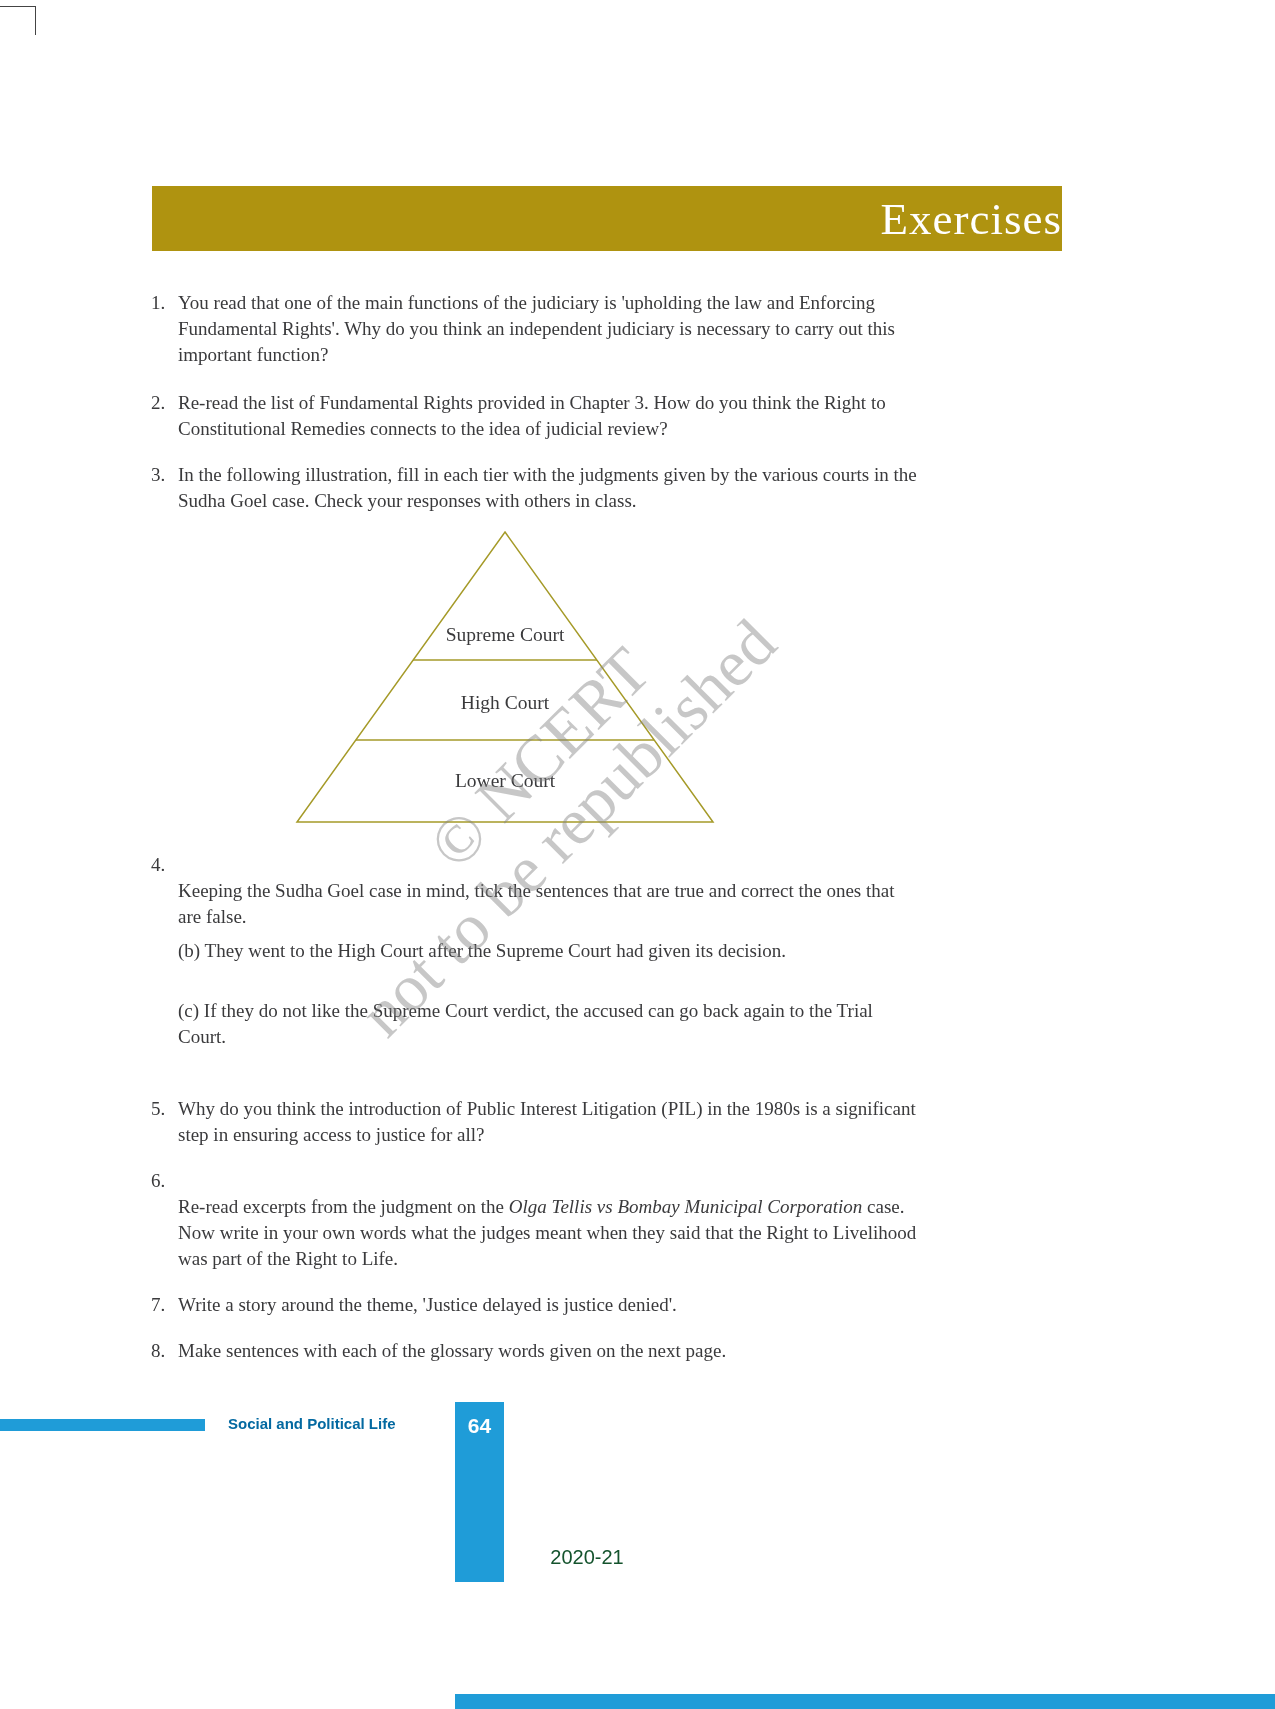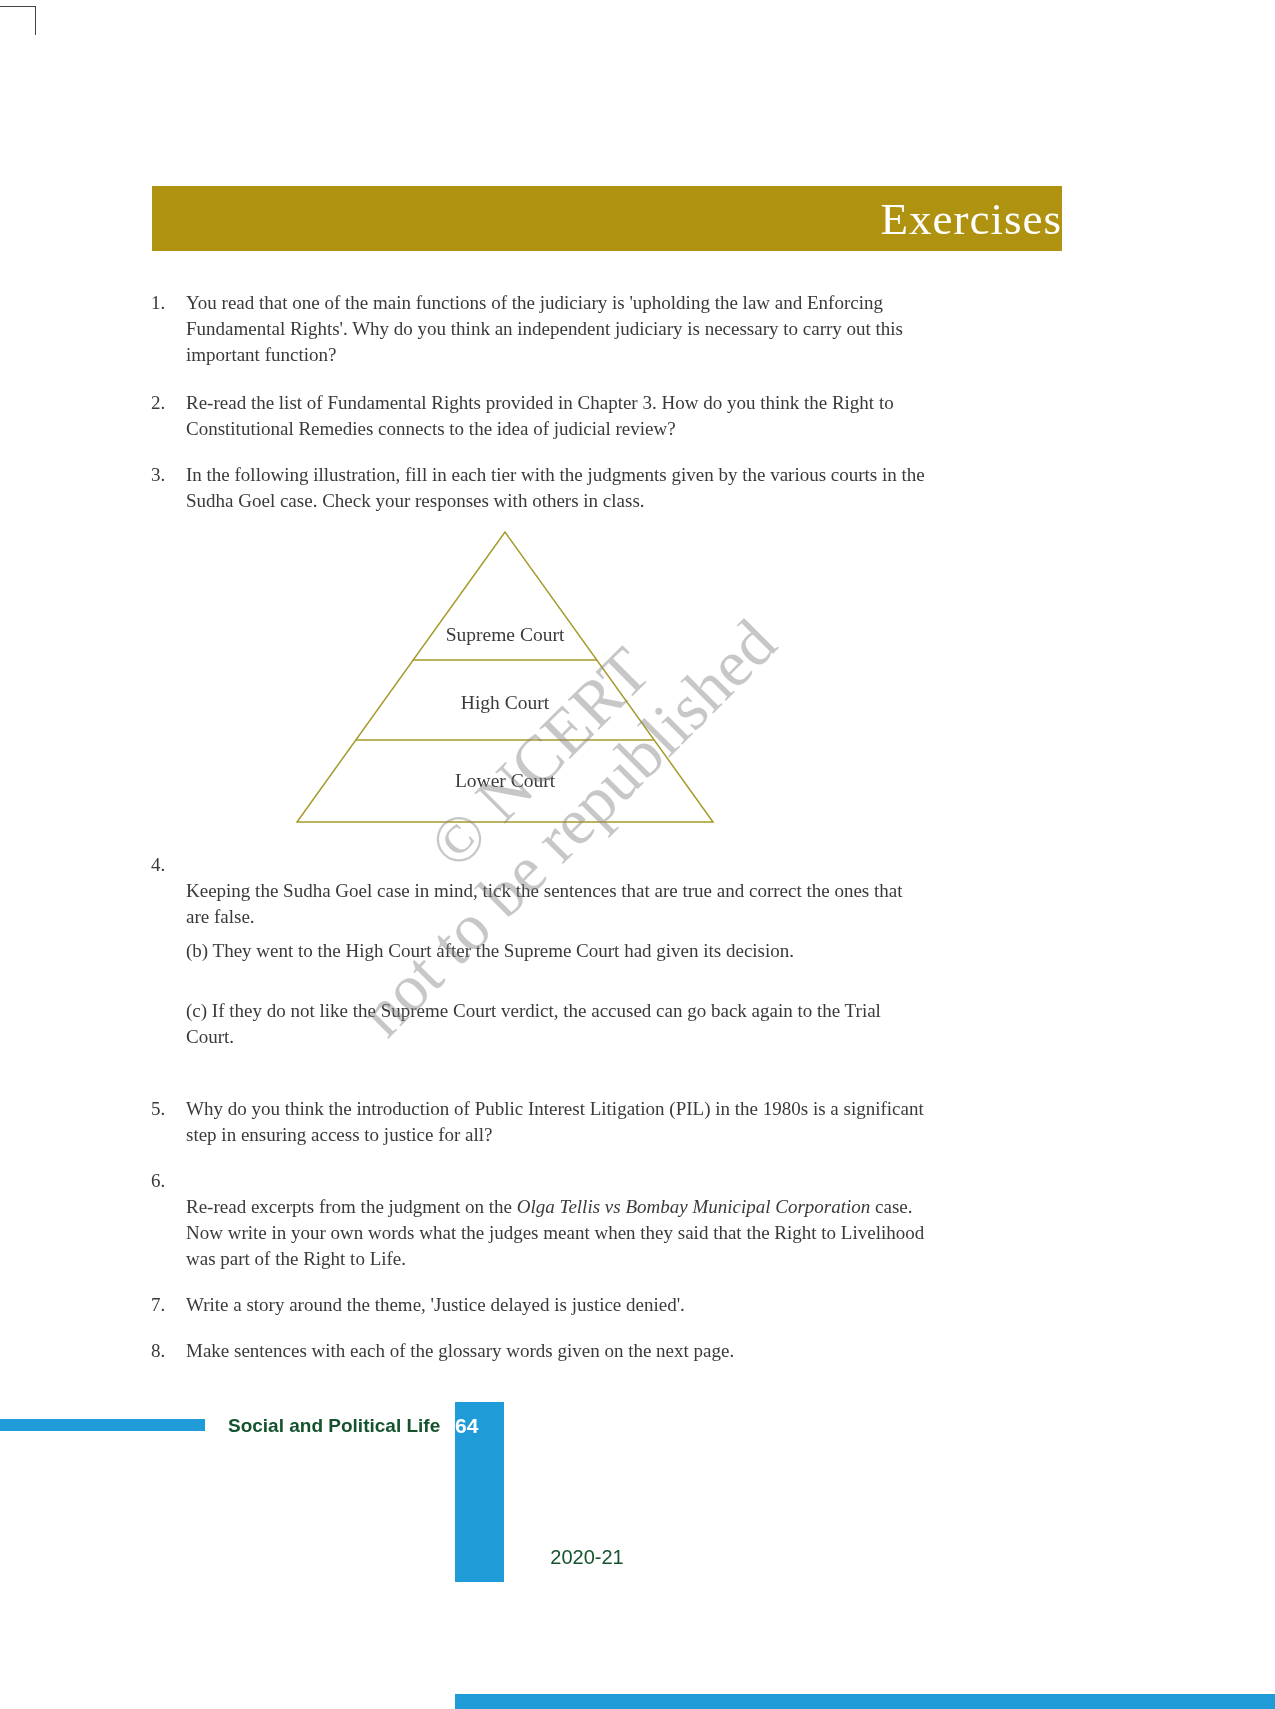--- a/index.html
+++ b/index.html
@@ -48,21 +48,21 @@
     width: 908px;
     z-index: 1;
   }
   .ex {
     display: flex;
     font-size: 19px;
     line-height: 26px;
     margin-bottom: 20px;
   }
   .ex .num { flex: 0 0 27px; }
-  .ex .txt { flex: 1; white-space: pre-line; text-align: left; margin-left: 8px; }
+  .ex .txt { flex: 1; white-space: pre-line; text-align: left; }
   .ex .sub { margin-top: 8px; white-space: pre-line; }
   .it { font-style: italic; }
   .mb22 { margin-bottom: 22px; }
   .mb14 { margin-bottom: 14px; }
 
   
   .pyramid {
     position: relative;
     width: 420px; height: 296px;
     margin: 14px 0 28px 144px;
@@ -97,29 +97,30 @@
   .footer-rule {
     position: absolute;
     left: 0; top: 1419px;
     width: 205px; height: 12px;
     background: var(--accent-blue, #1f9cd8);
   }
   .book-title {
     position: absolute;
     left: 228px; top: 1415px;
     font-family: "Liberation Sans", sans-serif;
-    font-size: 19px;
+    font-size: 15px;
     font-weight: 600;
-    color: #14532d;
+    color: #0369a1;
   }
   .page-stripe {
     position: absolute;
     left: 455px; top: 1402px;
     width: 49px; height: 180px;
     background: var(--accent-blue, #1f9cd8);
+    text-align: center;
   }
   .page-stripe .pnum {
     display: inline-block;
     margin-top: 12px;
     font-family: "Liberation Sans", sans-serif;
     font-size: 21px;
     font-weight: 600;
     color: #ffffff;
   }
   .year {

